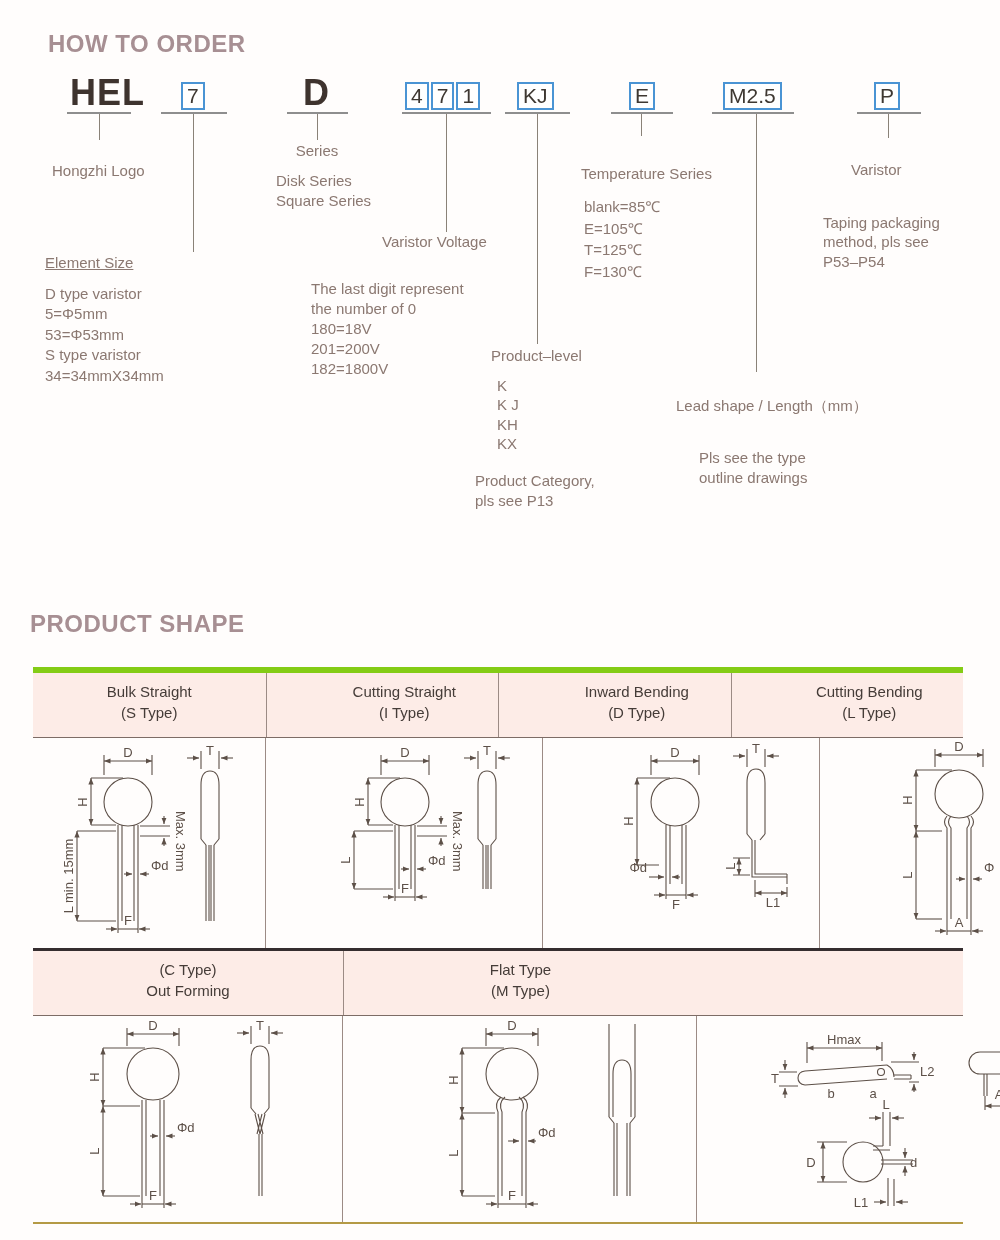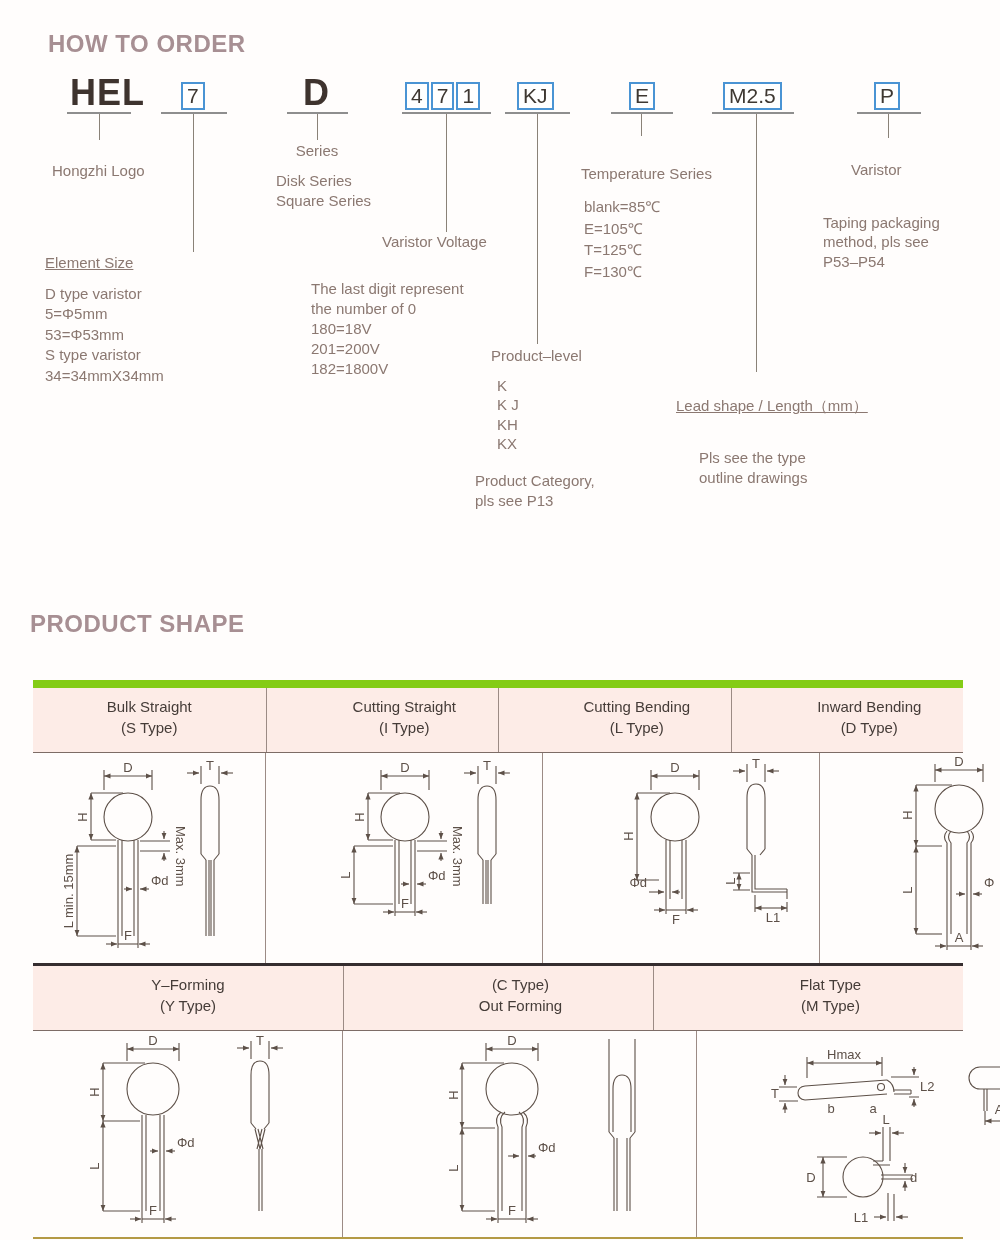--- a/index.html
+++ b/index.html
@@ -9,21 +9,21 @@
   .sec-title{font-size:24px;font-weight:bold;color:#a78f93;letter-spacing:.5px;}
   .code-big{font-size:36px;font-weight:bold;color:#3e332e;}
   .boxrow{display:flex;gap:2px;}
   .code-box{border:2px solid #4a94d4;background:#fff;color:#3e3832;
             font-size:21px;line-height:24px;height:24px;padding:0 4px;display:inline-block;}
   .hline{background:#8e8e8e;height:2px;}
   .vline{background:#8a8278;width:1px;}
   .lbl{font-size:15px;line-height:20px;color:#8b7871;white-space:nowrap;}
   .lbl-c{text-align:center;}
   .pstable{position:absolute;left:33px;top:667px;width:930px;
-           border-top:8px solid #84cc16;border-bottom:2px solid #b49a45;margin-top:13px;}
+           border-top:6px solid #84cc16;border-bottom:2px solid #b49a45;}
   .trow-head{display:grid;background:#fdece7;border-bottom:1px solid #7d6c66;}
   .cols4{grid-template-columns:repeat(4,1fr);}
   .cols3{grid-template-columns:repeat(3,1fr);}
   .head-cell{height:56px;text-align:center;padding-top:8px;color:#453c38;
              font-size:15px;line-height:21px;}
   .head-cell+.head-cell,.draw-cell+.draw-cell{border-left:1px solid #9c8b85;padding-left:44px;}
   .trow-draw{display:grid;background:#fffdfc;}
   .trow-draw.r1 .draw-cell{height:210px;}
   .trow-draw.r2 .draw-cell{height:206px;}
   .draw-cell{display:flex;align-items:center;justify-content:center;}
@@ -107,21 +107,21 @@
 </div>
 
 <div class="abs lbl" style="left:581px;top:164px;text-align:center;">Temperature Series</div>
 <div class="abs lbl" style="left:584px;top:190px;line-height:21.6px;margin-top:6px;">
   <div>blank=85℃</div>
   <div>E=105℃</div>
   <div>T=125℃</div>
   <div>F=130℃</div>
 </div>
 
-<div class="abs lbl" style="left:676px;top:396px;text-decoration:underline;">Lead shape / Length（mm）</div>
+<div class="abs lbl" style="left:676px;top:396px;">Lead shape / Length（mm）</div>
 <div class="abs lbl" style="left:699px;top:448px;">
   <div>Pls see the type</div>
   <div>outline drawings</div>
 </div>
 
 <div class="abs lbl" style="left:851px;top:160px;">Varistor</div>
 <div class="abs lbl" style="left:823px;top:213px;line-height:19.4px;">
   <div>Taping packaging</div>
   <div>method, pls see</div>
   <div>P53–P54</div>
@@ -134,26 +134,26 @@
   <div class="trow-head cols4">
     <div class="head-cell">
       <div>Bulk Straight</div>
       <div>(S Type)</div>
     </div>
     <div class="head-cell">
       <div>Cutting Straight</div>
       <div>(I Type)</div>
     </div>
     <div class="head-cell">
+      <div>Inward Bending</div>
+      <div>(D Type)</div>
+    </div>
+    <div class="head-cell">
       <div>Cutting Bending</div>
       <div>(L Type)</div>
-    </div>
-    <div class="head-cell">
-      <div>Inward Bending</div>
-      <div>(D Type)</div>
     </div>
   </div>
 
   <div class="trow-draw cols4 r1">
 
     <div class="draw-cell">
       <svg width="232" height="209" viewBox="0 0 232 209">
         <defs>
             <marker id="a1" markerWidth="8" markerHeight="7" refX="6.5" refY="3" orient="auto-start-reverse" markerUnits="userSpaceOnUse">
               <path d="M0,0.4 L6.5,3 L0,5.6 Z" fill="#5d5048"></path>
@@ -311,24 +311,20 @@
         <text x="44" y="65" text-anchor="middle" transform="rotate(-90 44 61)">H</text>
         <text x="44" y="140" text-anchor="middle" transform="rotate(-90 44 136)">L</text>
         <text x="120" y="133">Φ</text>
         <text x="95" y="188" text-anchor="middle">A</text>
         <text x="181" y="11" text-anchor="middle">T</text>
       </svg>
     </div>
   </div>
 
   <div class="trow-head cols3 head2">
-    <div class="head-cell">
-      <div>Y–Forming</div>
-      <div>(Y Type)</div>
-    </div>
     <div class="head-cell">
       <div>(C Type)</div>
       <div>Out Forming</div>
     </div>
     <div class="head-cell">
       <div>Flat Type</div>
       <div>(M Type)</div>
     </div>
   </div>
 

